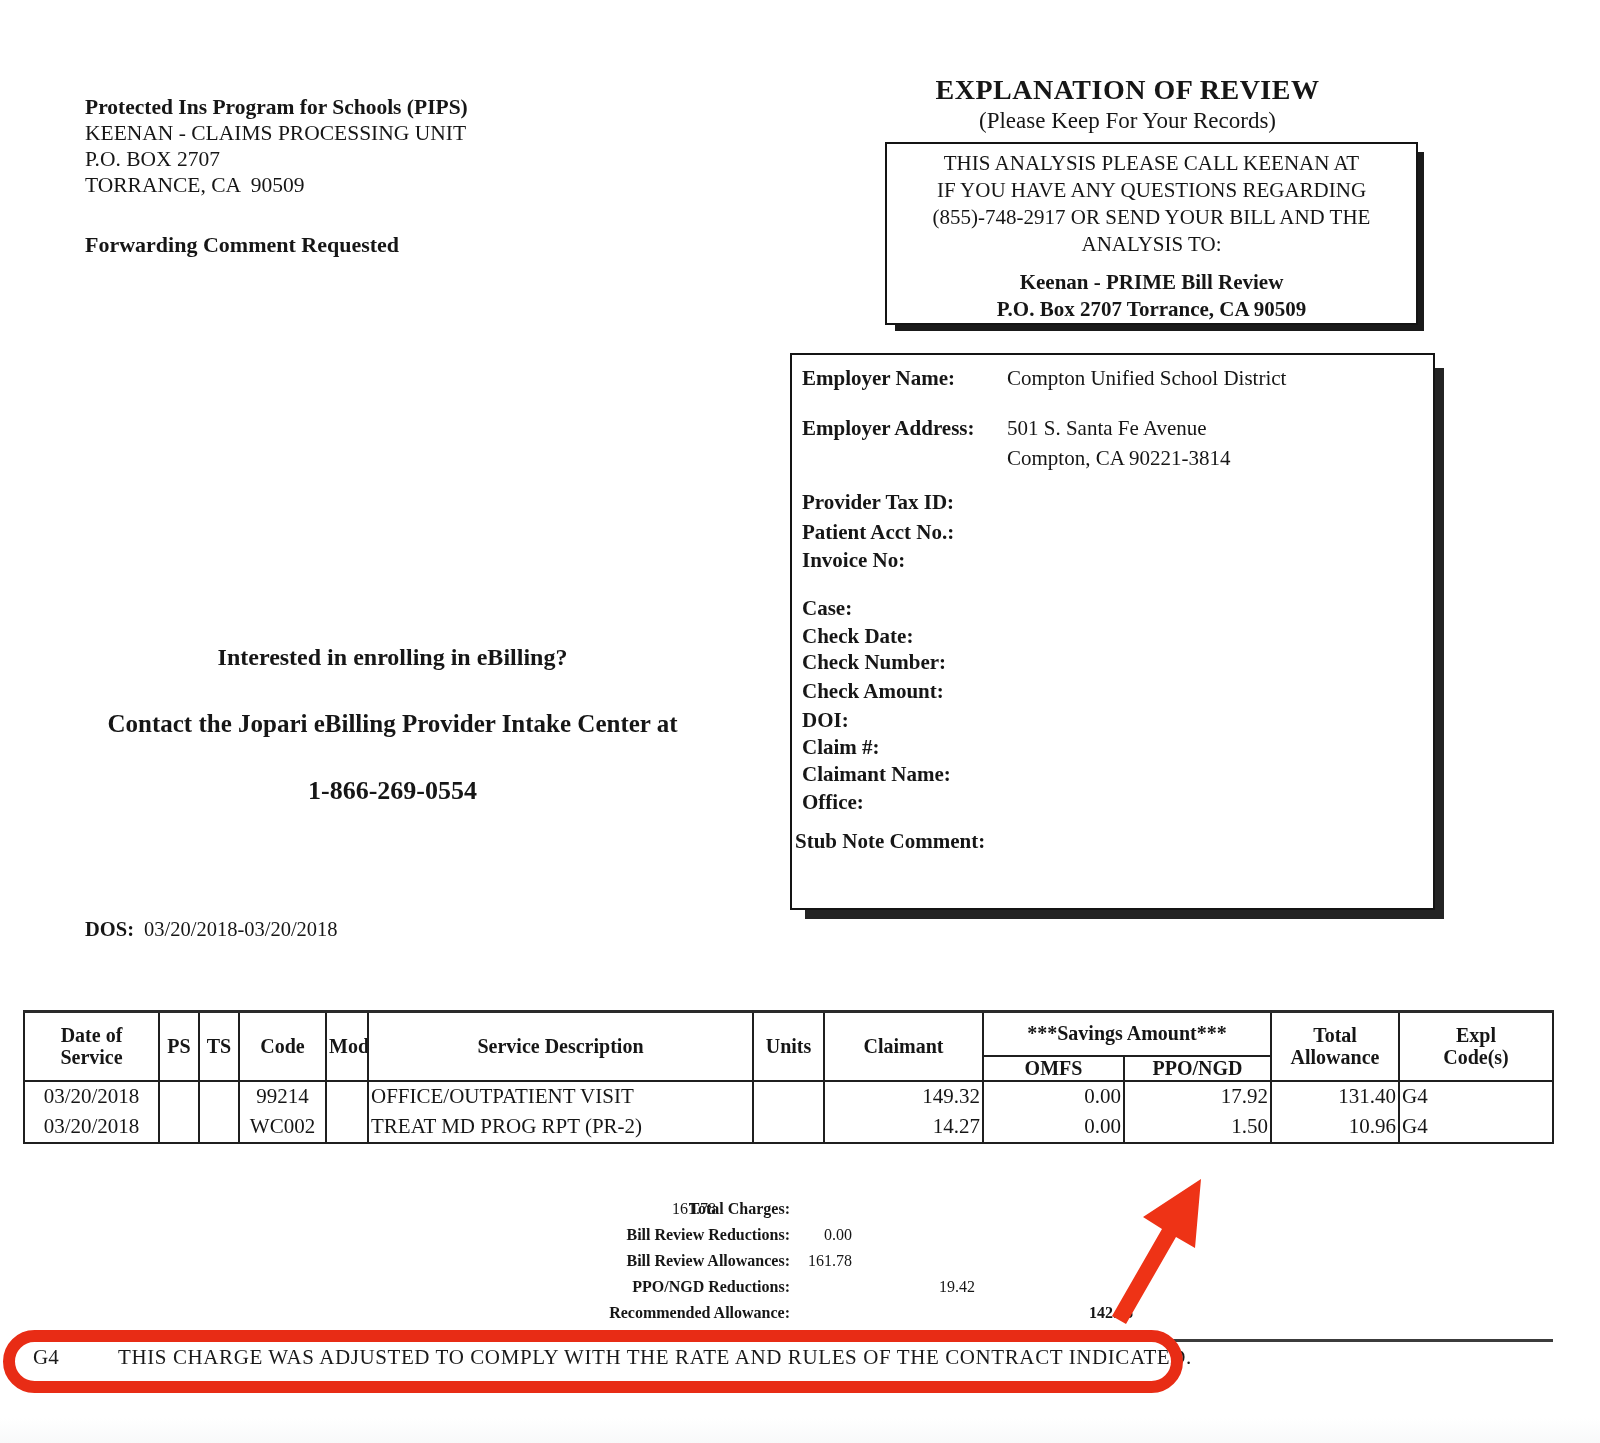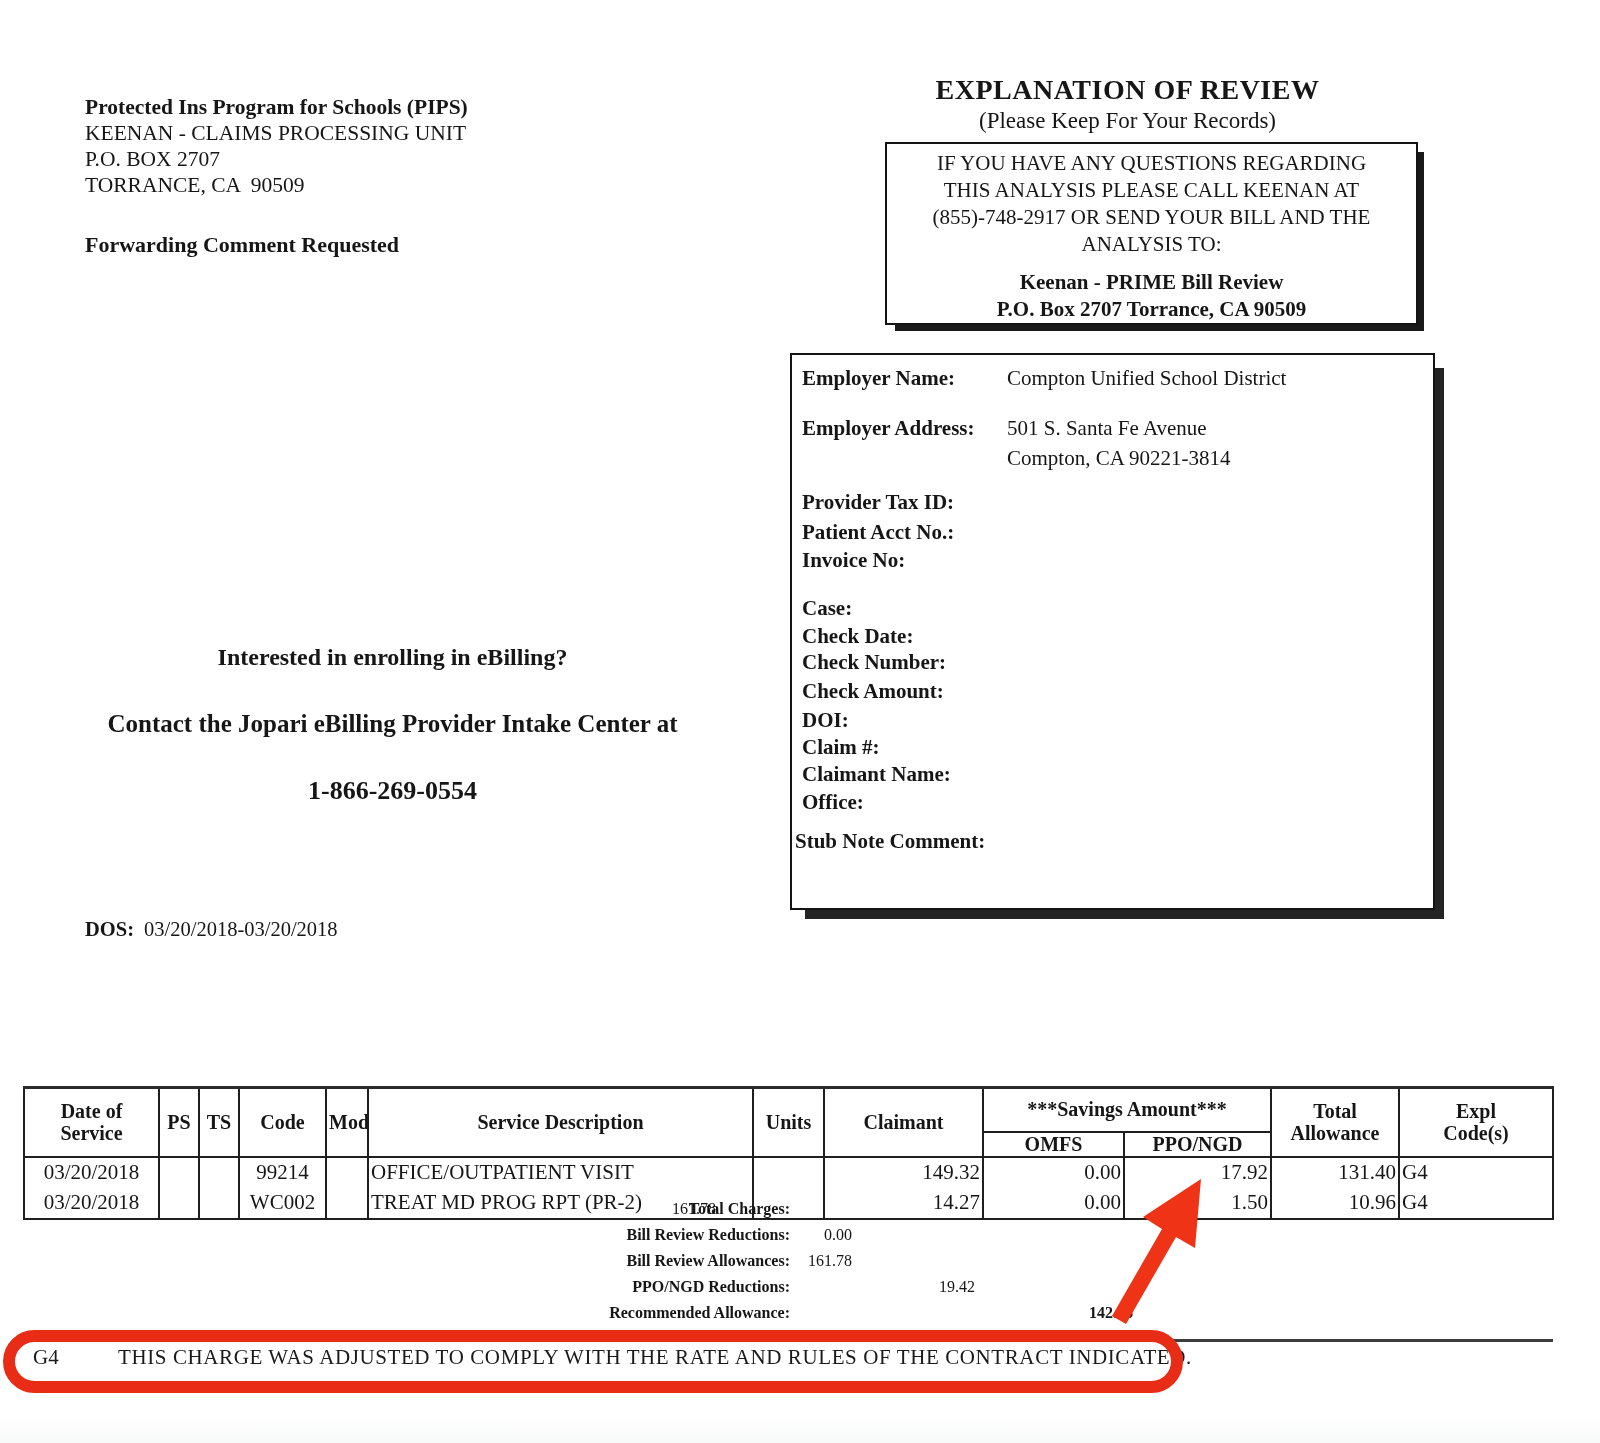--- a/index.html
+++ b/index.html
@@ -45,21 +45,21 @@
 
   
   .ebill1 { left:35px; top:596px; width:715px; text-align:center; font-size:24px; font-weight:bold; }
   .ebill2 { left:35px; top:662px; width:715px; text-align:center; font-size:25px; font-weight:bold; }
   .ebill3 { left:35px; top:728px; width:715px; text-align:center; font-size:26px; font-weight:bold; }
 
   .dos { left:85px; top:870px; font-size:20.5px; }
   .dos .lab { font-weight:bold; margin-right:10px; }
 
   
-  .svc-table-wrap { left:23px; top:1038px; width:1243px;border-radius:20px; }
+  .svc-table-wrap { left:23px; top:962px; width:1243px;border-radius:20px; }
   table.svc { border-collapse:collapse; table-layout:fixed; width:1529px; }
   table.svc th, table.svc td {
     border-left:2px solid #1f1f1f; overflow:hidden;
     font-size:21px; padding:0 2px; vertical-align:middle;
   }
   table.svc { border:2px solid #1f1f1f; border-top:3px solid #2a2a2a; }
   table.svc thead th { font-weight:bold; font-size:20px; border-bottom:2px solid #1f1f1f; text-align:center; }
   table.svc thead tr.h1 th { height:44px; }
   table.svc thead tr.h2 th { height:22px; }
   table.svc th.two { white-space:pre-line; line-height:22px; }
@@ -98,22 +98,22 @@
     <div class="pre">KEENAN - CLAIMS PROCESSING UNIT</div>
     <div class="pre">P.O. BOX 2707</div>
     <div class="pre">TORRANCE, CA  90509</div>
   </div>
   <div class="abs forwarding">Forwarding Comment Requested</div>
 
   <div class="abs eor-subtitle ctr">(Please Keep For Your Records)</div>
   <div class="abs eor-title ctr">EXPLANATION OF REVIEW</div>
 
   <div class="abs qbox">
+    <div>THIS ANALYSIS PLEASE CALL KEENAN AT</div>
     <div>IF YOU HAVE ANY QUESTIONS REGARDING</div>
-    <div>THIS ANALYSIS PLEASE CALL KEENAN AT</div>
     <div>(855)-748-2917 OR SEND YOUR BILL AND THE</div>
     <div>ANALYSIS TO:</div>
     <div class="addr">
       <div>Keenan - PRIME Bill Review</div>
       <div>P.O. Box 2707 Torrance, CA 90509</div>
     </div>
   </div>
 
   <div class="abs ebox">
     <div class="fld" style="left:10px; top:11px;">

